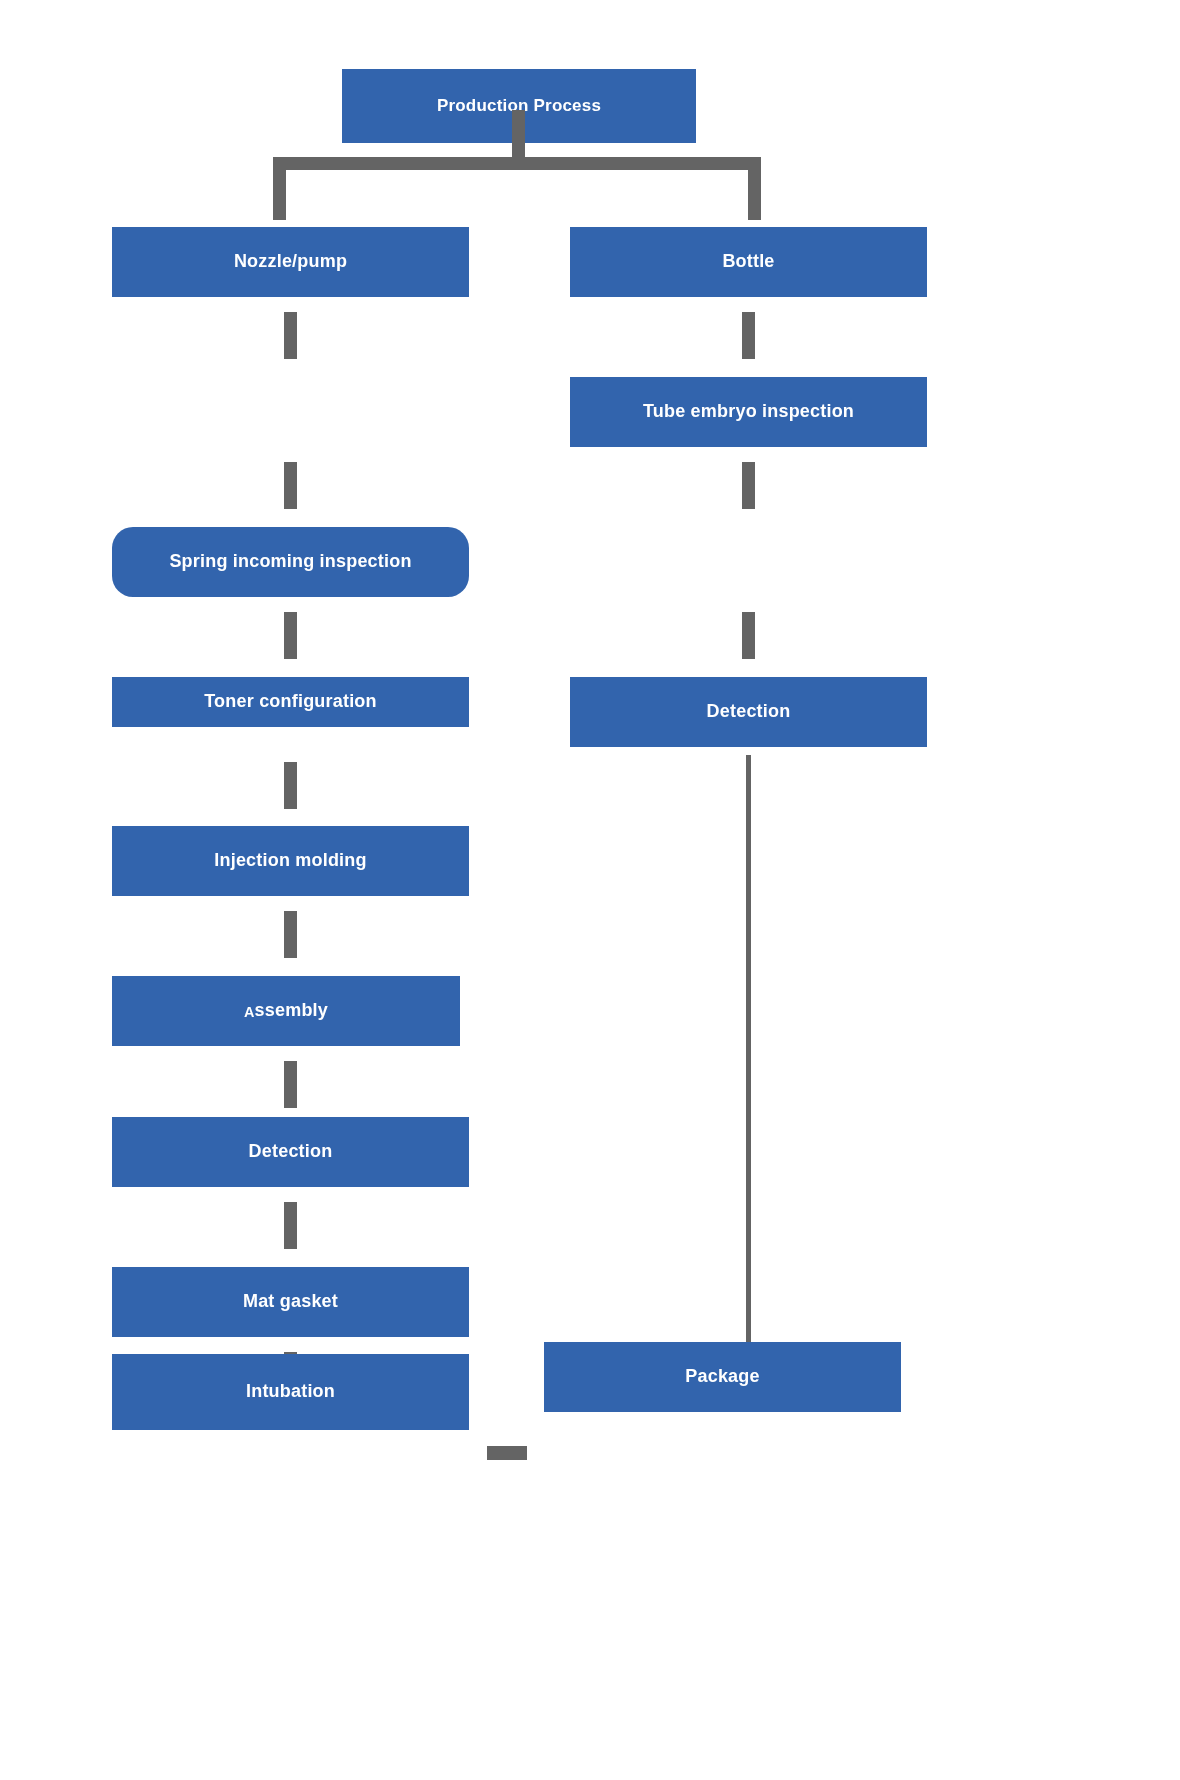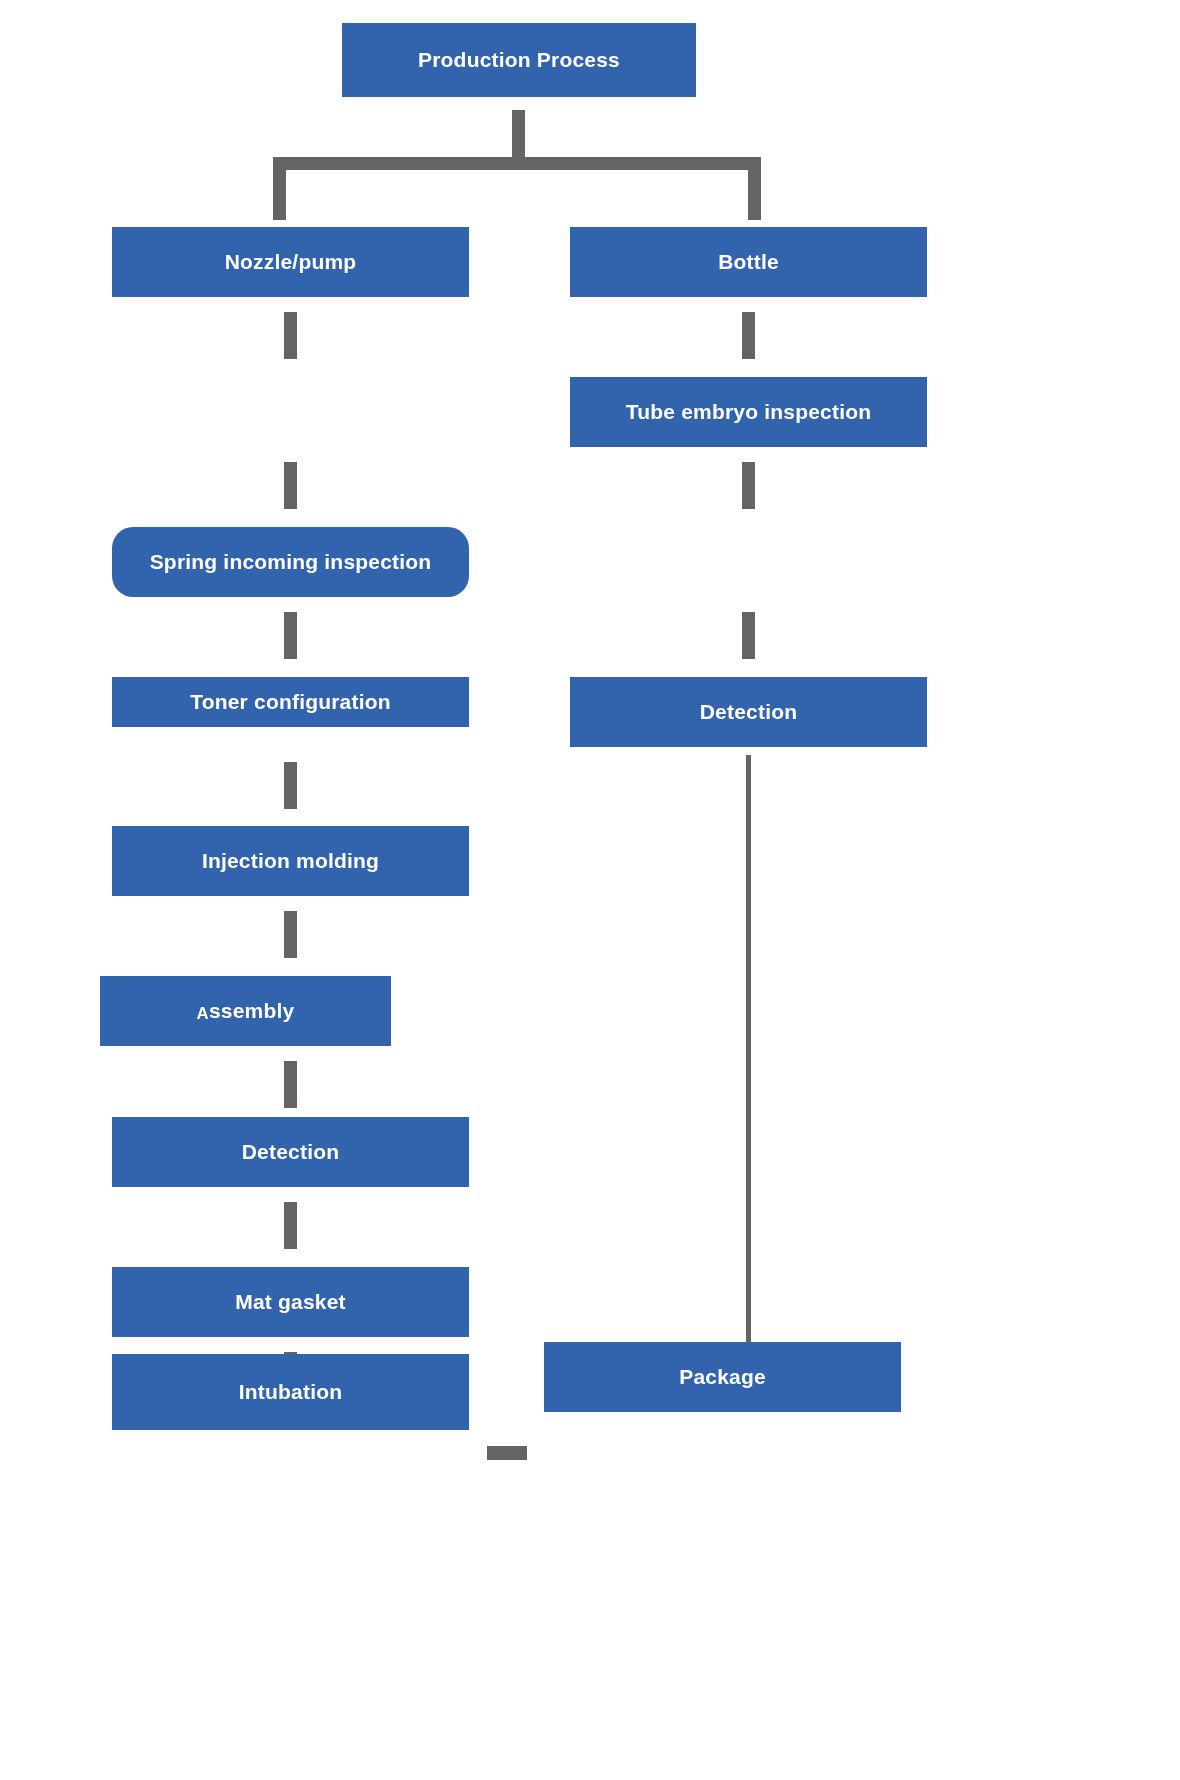--- a/index.html
+++ b/index.html
@@ -21,28 +21,29 @@
   }
   .node {
     position: absolute;
     background: #3264ad;
     color: #ffffff;
     display: flex;
     align-items: center;
     justify-content: center;
     text-align: center;
     font-weight: bold;
-    font-size: 21px;
+    font-size: 18px;
     letter-spacing: 0.2px;
     line-height: 1.2;
     box-sizing: border-box;
     padding: 2px 8px;
   }
   .node.root {
-    font-size: 21px;
+    font-size: 17px;
+    margin-top: 46px;
   }
   .conn {
     position: absolute;
     background: #646464;
   }
   .conn.v {
     width: 13px;
   }
   .conn.h {
     height: 13px;
@@ -90,21 +91,21 @@
   <div class="node" style="left:112px; top:677px; width:357px; height:50px;">
     <span>Toner configuration</span>
   </div>
   <div class="conn v" style="left:284px; top:762px; width:13px; height:47px;"></div>
 
   <div class="node" style="left:112px; top:826px; width:357px; height:70px;">
     <span>Injection molding</span>
   </div>
   <div class="conn v" style="left:284px; top:911px; width:13px; height:47px;"></div>
 
-  <div class="node" style="left:100px; top:976px; width:291px; height:70px;">
+  <div class="node" style="left:112px; top:976px; width:348px; height:70px;">
     <span><span class="smallcap">A</span><span>ssembly</span></span>
   </div>
   <div class="conn v" style="left:284px; top:1061px; width:13px; height:47px;"></div>
 
   <div class="node" style="left:112px; top:1117px; width:357px; height:70px;">
     <span>Detection</span>
   </div>
   <div class="conn v" style="left:284px; top:1202px; width:13px; height:47px;"></div>
 
   <div class="node" style="left:112px; top:1267px; width:357px; height:70px;">

